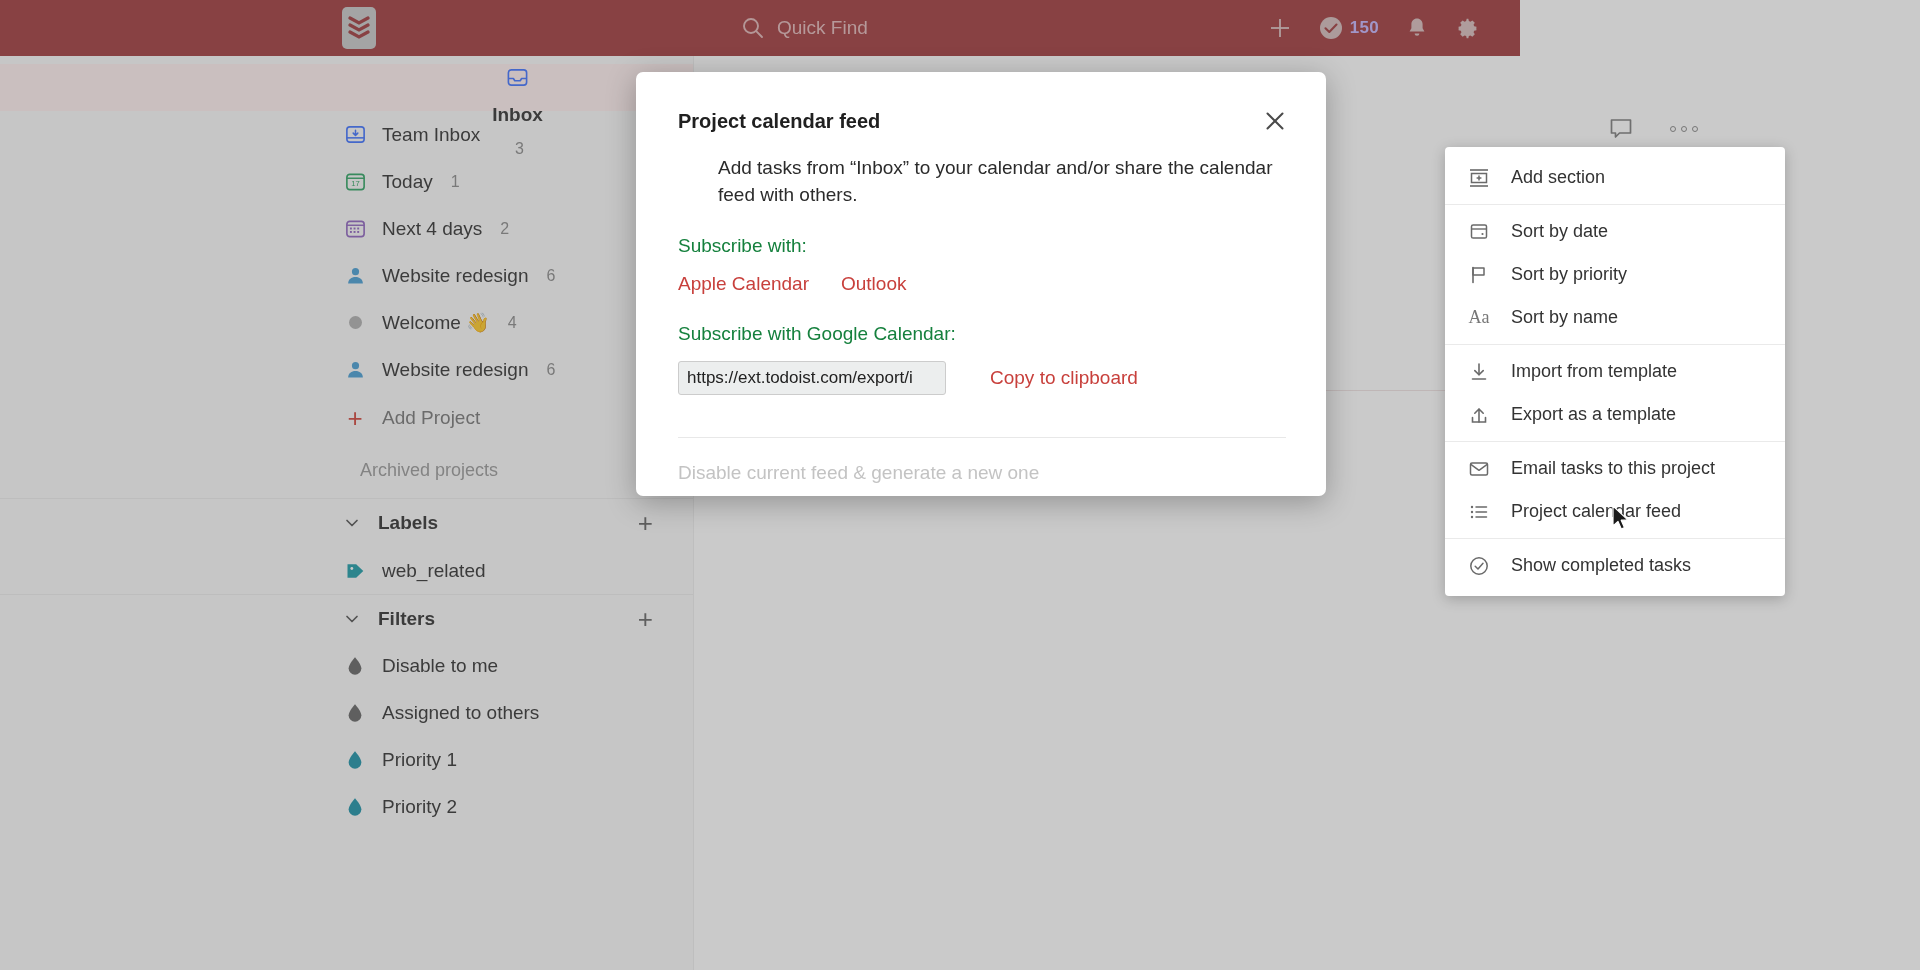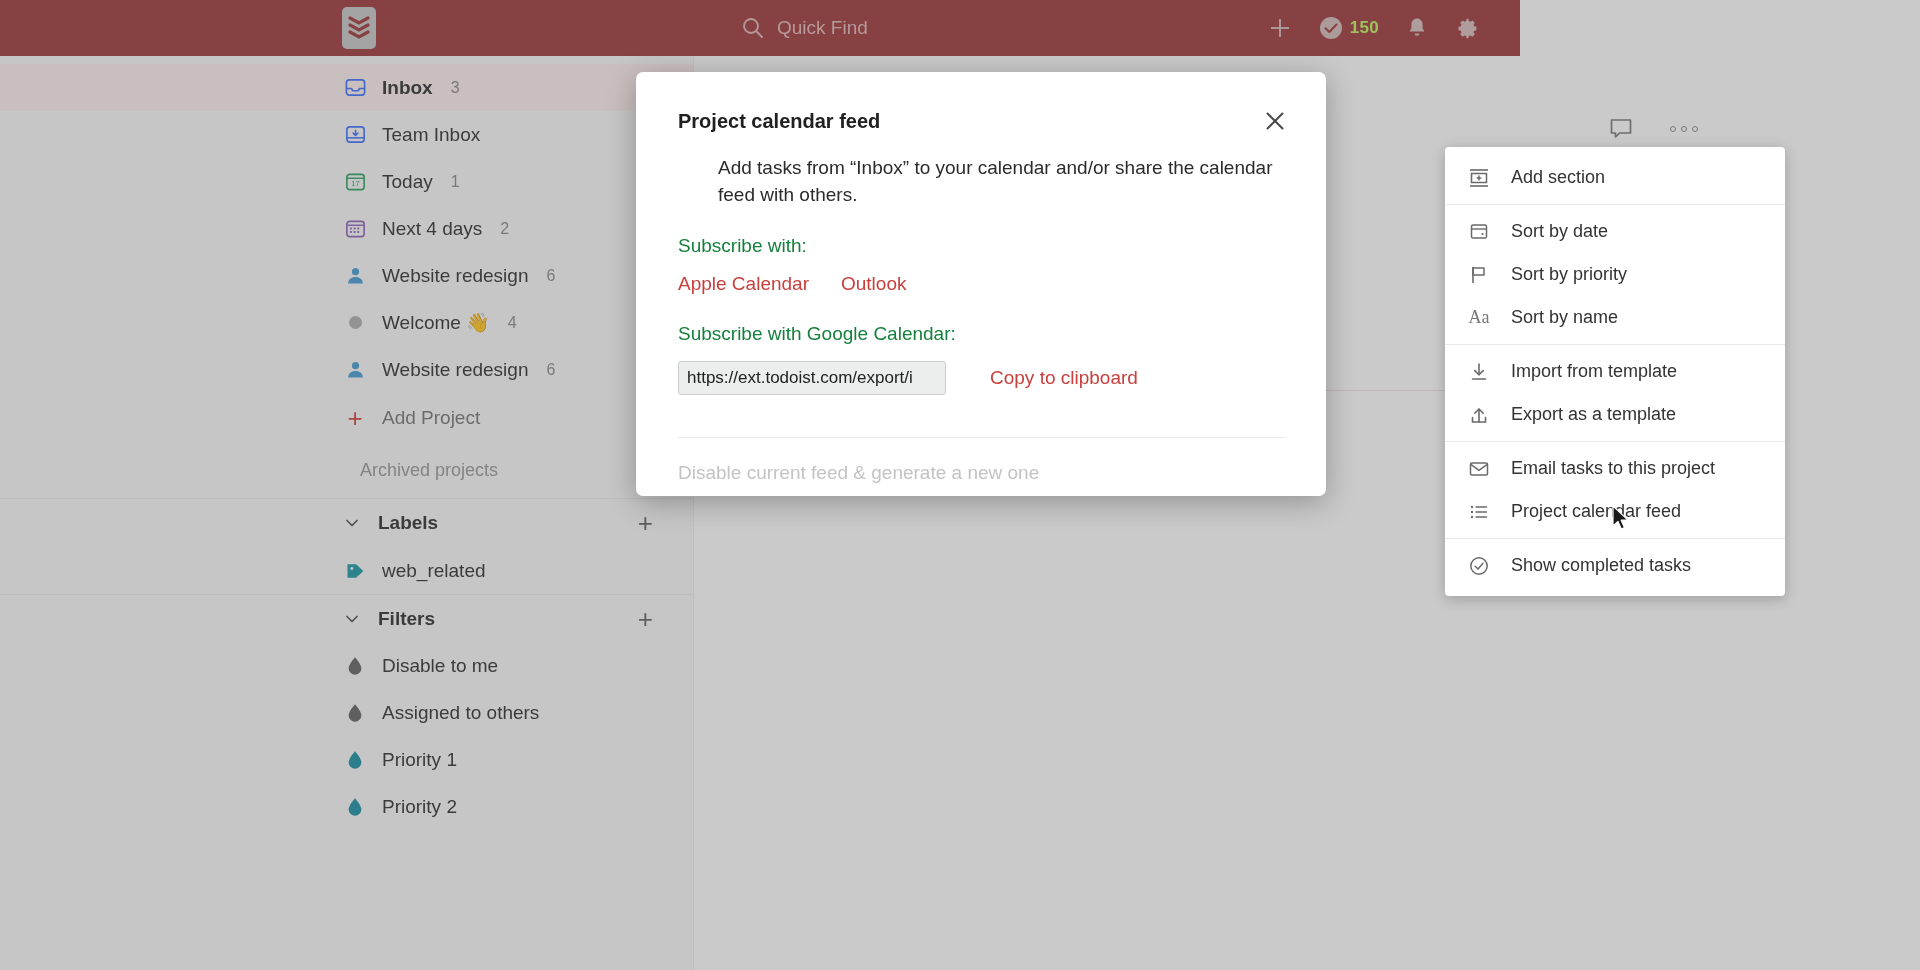--- a/index.html
+++ b/index.html
@@ -29,36 +29,36 @@
     display: flex; align-items: center; gap: 13px;
     color: #e2b9ba; font-size: 19px;
   }
   .qf-icon { display:flex; align-items:center; }
   .topright {
     position: absolute; right: 20px; top: 0; height: 56px;
     display: flex; align-items: center; gap: 26px;
     padding-right: 20px;
   }
   .tr-item { display: flex; align-items: center; gap: 7px; color: #d8c0c0; }
-  .karma-num { font-size: 17px; font-weight: bold; color: #bef264; letter-spacing: 0.3px; }
+  .karma-num { font-size: 17px; font-weight: bold; color: #c4b5fd; letter-spacing: 0.3px; }
 
   
   .sidebar {
     position: absolute; left: 0; top: 56px; width: 694px; height: 914px;
     background: #fafafa;
     border-right: 1px solid #eee;
   }
   .nav-list { padding-top: 8px; }
   .nav-row {
     display: flex; align-items: center;
     height: 47px; padding-left: 342px;
     gap: 14px; font-size: 19px; color: #333;
     cursor: pointer;
   }
-  .nav-row.active { background: #ffefef; font-weight: bold; }
+  .nav-row.active { background: #ffefef; font-weight: bold; flex-direction: column; }
   .nav-icon { width: 26px; height: 26px; display: flex; align-items: center; justify-content: center; flex: 0 0 26px; }
   .nav-label { white-space: nowrap; }
   .nav-count { font-size: 16px; color: #8c8c8c; font-weight: normal; margin-left: 4px; }
 
   .section-head {
     display: flex; align-items: center; height: 48px;
     padding-left: 342px; padding-right: 40px;
     gap: 16px; font-size: 19px; font-weight: bold; color: #333;
   }
   .chev { width: 20px; display:flex; align-items:center; justify-content:center; color:#555; flex:0 0 20px;}

